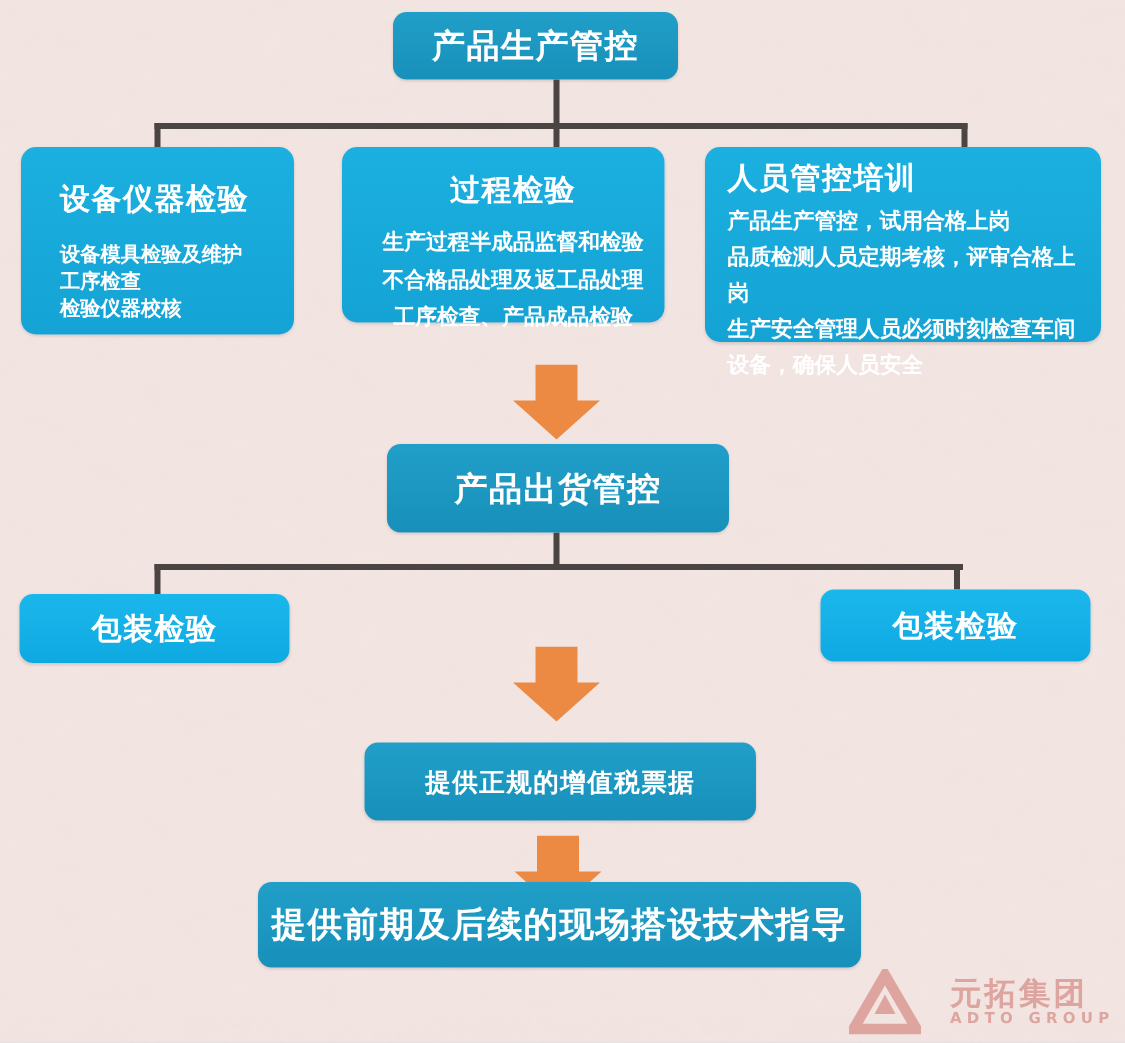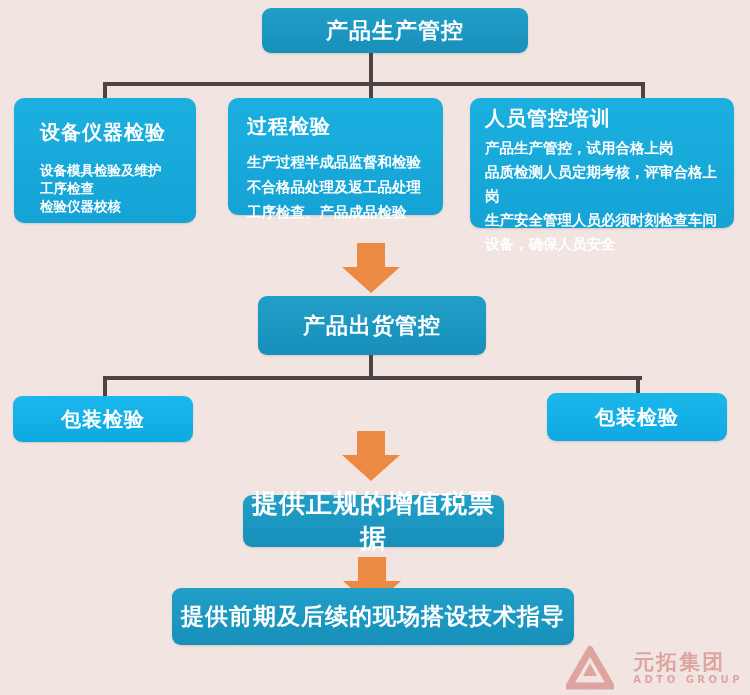--- a/index.html
+++ b/index.html
@@ -13,38 +13,38 @@
   
   .node{
     position:absolute;box-sizing:border-box;color:#fff;font-weight:bold;
     display:flex;align-items:center;justify-content:center;text-align:center;
     border-radius:9px;letter-spacing:1px;
     box-shadow:0 1px 2px rgba(90,60,55,.18);
   }
   .teal{background:linear-gradient(180deg,#219fc8,#1790ba);}
   .bright{background:linear-gradient(180deg,#1ab7ec,#0fa9e1);}
 
-  .root{left:262px;top:8px;width:266px;height:45px;font-size:22px;}
+  .root{left:262px;top:8px;width:190px;height:45px;font-size:22px;}
   .shipment{left:258px;top:296px;width:228px;height:59px;font-size:22px;}
   .pack-left{left:13px;top:396px;width:180px;height:46px;font-size:20px;}
   .pack-right{left:547px;top:393px;width:180px;height:48px;font-size:20px;}
-  .invoice{left:243px;top:495px;width:261px;height:52px;font-size:26px;}
+  .invoice{left:243px;top:495px;width:261px;height:52px;font-size:17px;}
   .guidance{left:172px;top:588px;width:402px;height:57px;font-size:23px;}
 
   
   .branch{
     position:absolute;top:98px;box-sizing:border-box;color:#fff;border-radius:10px;
     box-shadow:0 1px 2px rgba(90,60,55,.18);
   }
   .branch h3{margin:0;font-weight:bold;letter-spacing:1px;}
   .branch .bl{font-weight:600;}
   .b1{left:14px;width:182px;height:125px;padding:21px 8px 0 26px;background:linear-gradient(180deg,#1bb0e0,#14a3d4);}
   .b1 h3{font-size:20px;margin-bottom:15px;}
   .b1 .bl{font-size:13.5px;line-height:18px;}
-  .b2{left:228px;width:215px;height:117px;padding:15px 6px 0 19px;background:linear-gradient(180deg,#1bb0e0,#14a3d4);}
+  .b2{left:228px;width:215px;height:117px;padding:15px 6px 0 19px;background:linear-gradient(180deg,#1bb0e0,#14a3d4);text-align:center;}
   .b2 h3{font-size:20px;margin-bottom:10px;}
   .b2 .bl{font-size:14.5px;line-height:25px;}
   .b3{left:470px;width:264px;height:130px;padding:7px 4px 0 15px;background:linear-gradient(180deg,#1bb0e0,#14a3d4);}
   .b3 h3{font-size:20px;margin-bottom:4px;}
   .b3 .bl{font-size:14.5px;line-height:24px;}
 
   
   .line{position:absolute;background:#4a4542;}
   .c1-stem{left:369px;top:53px;width:4px;height:45px;}
   .c1-h{left:103px;top:82px;width:542px;height:4px;}

